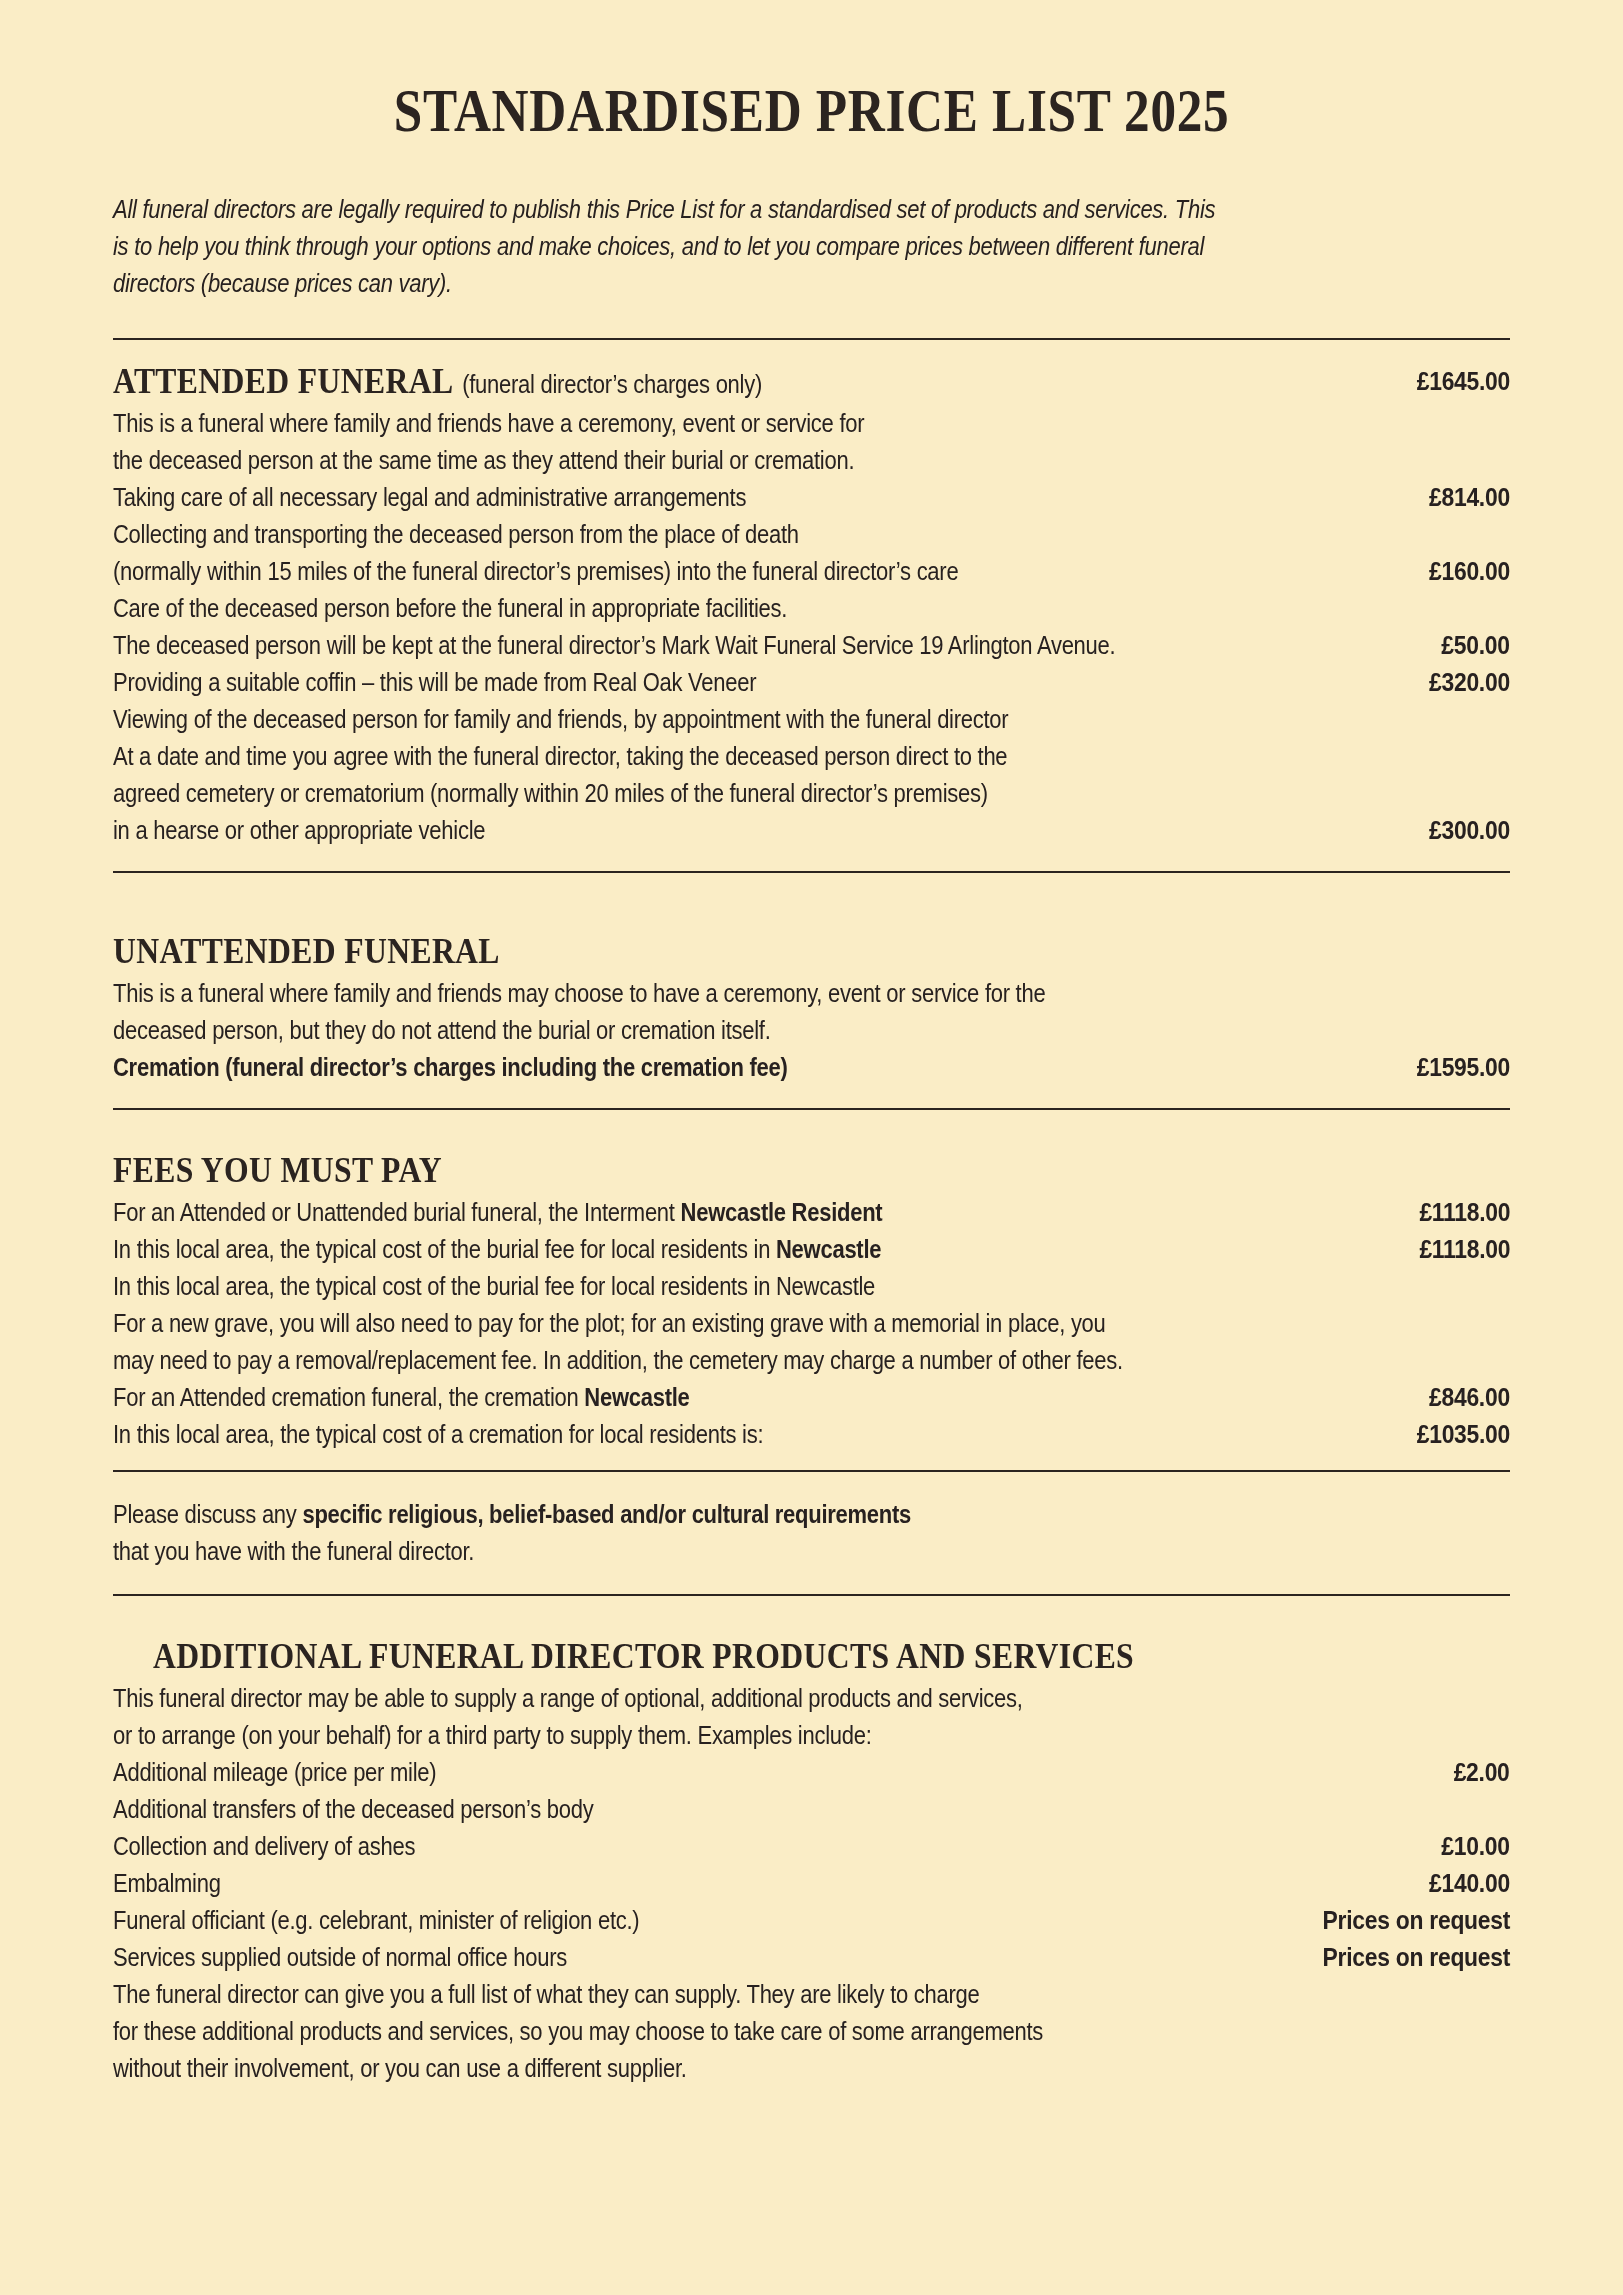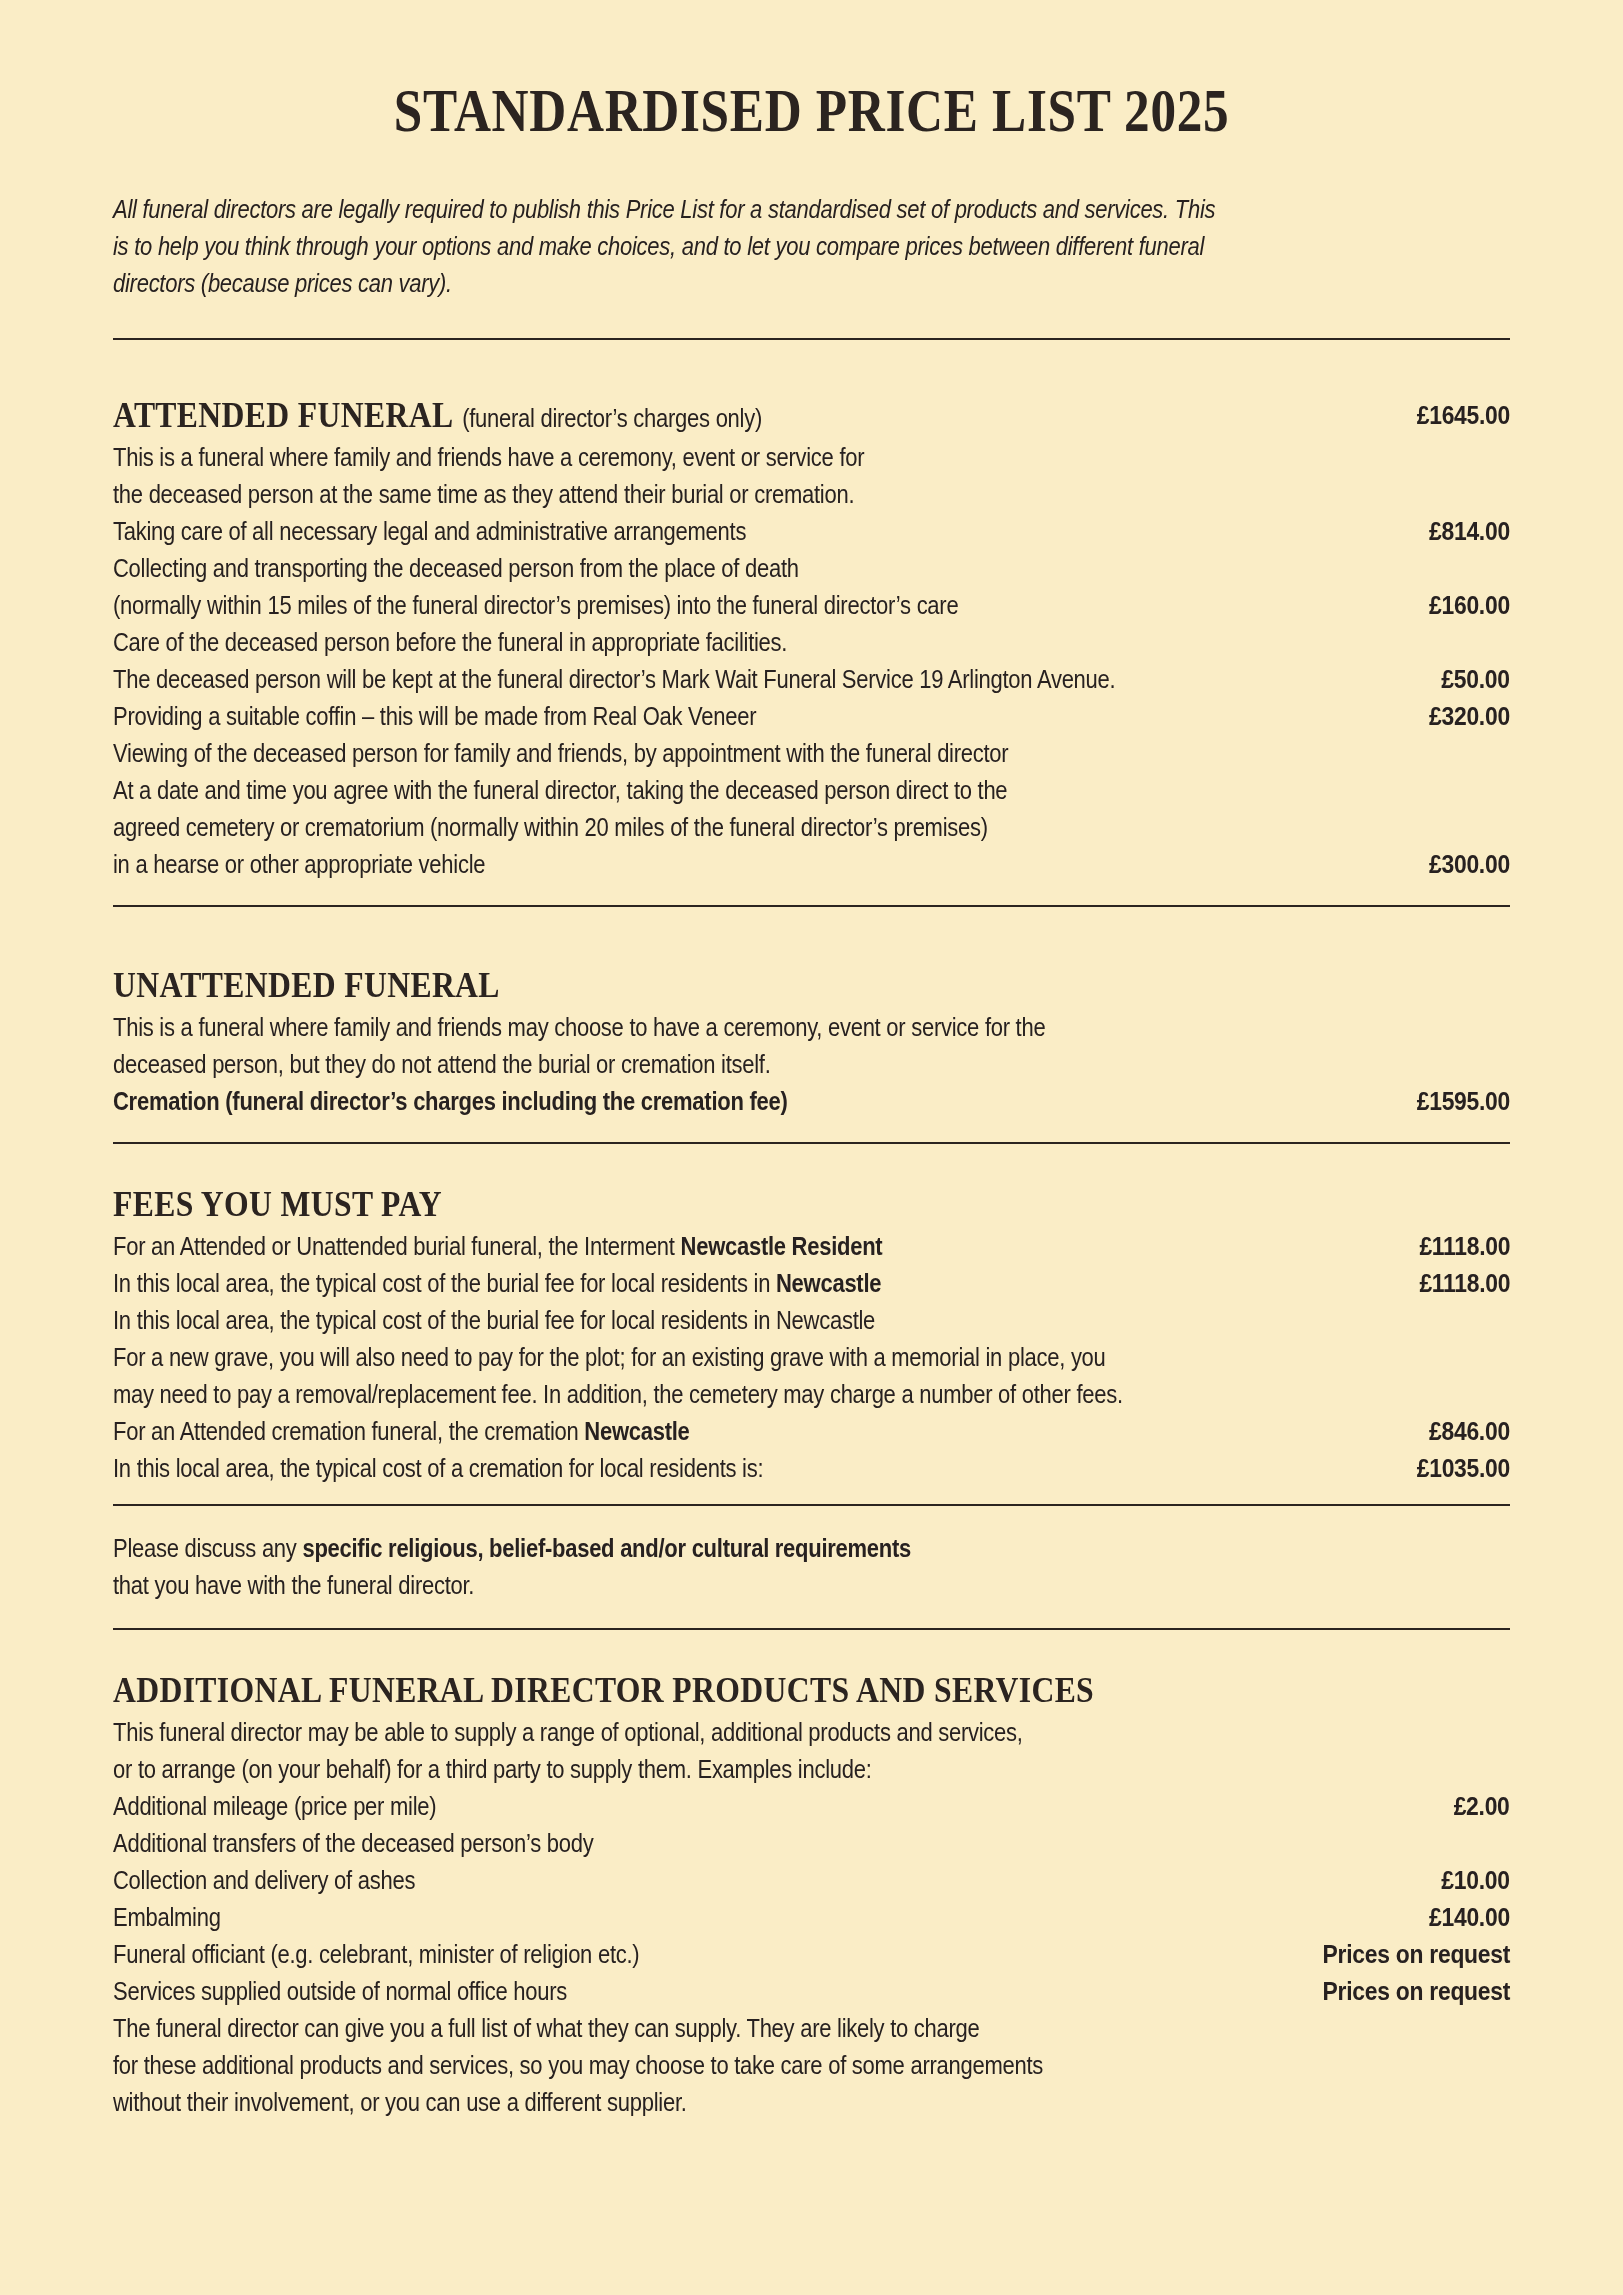--- a/index.html
+++ b/index.html
@@ -46,24 +46,24 @@
   strong { font-weight: bold; }
 
   .divider { border: none; border-top: 2.5px solid #2b2420; height: 0; }
   .hr1 { margin-top: 36px; }
   .hr2 { margin-top: 22px; }
   .hr3 { margin-top: 22px; }
   .hr4 { margin-top: 17px; }
   .hr5 { margin-top: 24px; }
 
   .head-row { height: 47px; line-height: 47px; }
-  .s1h { margin-top: 52px; }
+  .s1h { margin-top: 18px; }
   .s2h { margin-top: 55px; }
   .s3h { margin-top: 37px; }
-  .s4h { margin-top: 37px; }
+  .s4h { margin-top: 37px; margin-left: 40px; }
   .note { margin-top: 24px; }
 
   .sec-head {
     font-family: "Liberation Serif", serif;
     font-weight: bold;
     font-size: 36px;
     color: #2b2420;
     letter-spacing: 0.4px;
   }
   .head-suffix { margin-left: 10px; font-size: 25px; }

